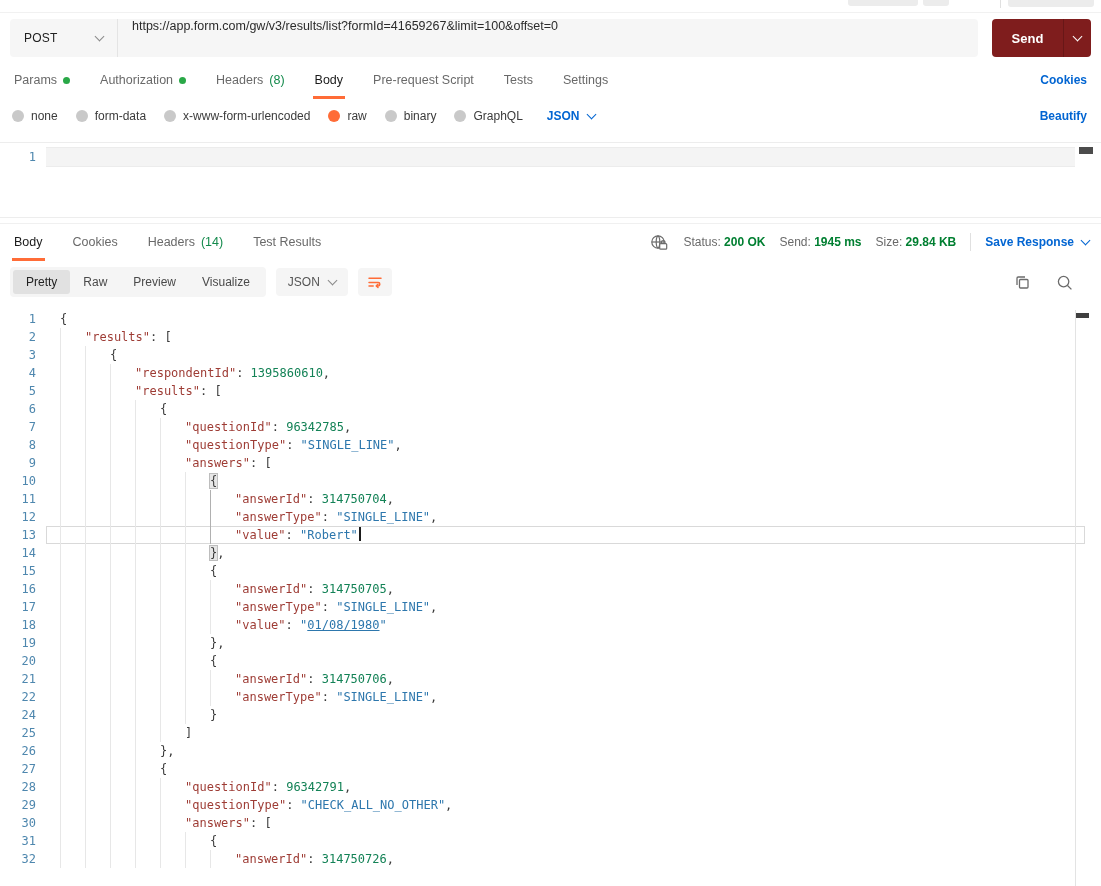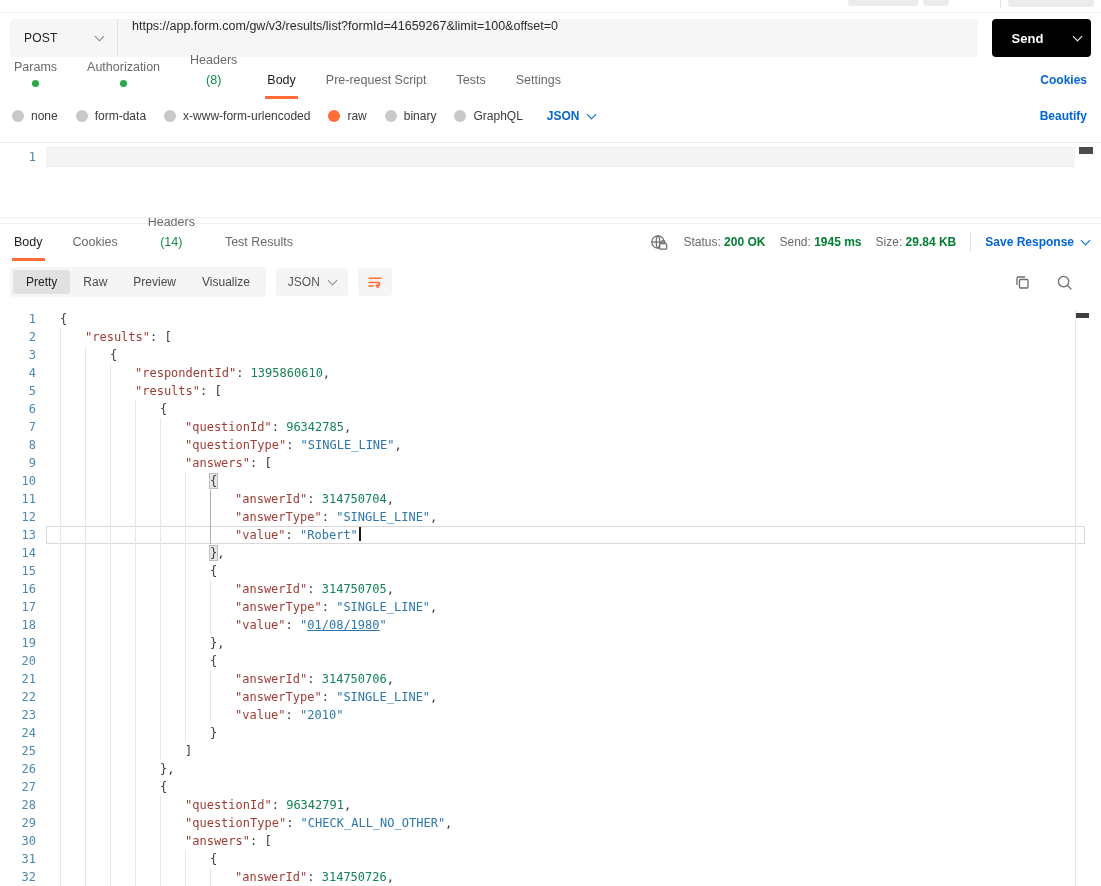--- a/index.html
+++ b/index.html
@@ -18,31 +18,31 @@
   .url-row { display:flex; margin:6px 10px 0; height:38px; }
   .urlbox { display:flex; flex:1; background:#f6f6f6; border-radius:4px; overflow:hidden; }
   .method { width:108px; display:flex; align-items:center; justify-content:space-between;
             padding:0 14px; cursor:pointer; border-right:1px solid #e4e4e4; }
   .method b { font-size:12px; font-weight:400; letter-spacing:.2px; }
   .method .chev { color:#8a8a8a; }
   .urlfield { flex:1; display:flex; align-items:flex-start; }
   .urlfield input { width:100%; border:0; background:transparent; outline:none;
                     font-size:12.5px; color:#2b2b2b; padding:0 14px;
                     font-family:"Liberation Sans", sans-serif; }
-  .sendbtn { width:99px; margin-left:14px; background:#000000; border-radius:4px;
+  .sendbtn { width:99px; margin-left:14px; background:#7f1d1d; border-radius:4px;
              display:flex; color:#fff; cursor:pointer; border:0; }
   .send-main { flex:1; display:flex; align-items:center; justify-content:center;
                font-size:13px; font-weight:700; }
   .send-arrow { width:28px; display:flex; align-items:center; justify-content:center;
                 border-left:1px solid rgba(0,0,0,.18); }
 
   
   .req-tabs { display:flex; align-items:flex-end; height:42px; padding:0 12px; }
   .rtab { display:flex; align-items:center; gap:6px; margin-right:26px; padding:8px 2px 9px;
-          font-size:12.5px; color:#696969; cursor:pointer; border-bottom:3px solid transparent;flex-direction:column; }
+          font-size:12.5px; color:#696969; cursor:pointer; border-bottom:3px solid transparent; }
   .rtab.active { color:#1a1a1a; border-bottom-color:#ff6c37;justify-content:center; }
   .dot { width:7px; height:7px; border-radius:50%; background:#29a847; }
   .cnt { color:#148a4c; }
   .right-link { margin-left:auto; color:#0265d2; font-size:12px; font-weight:600;
                 cursor:pointer; padding:8px 2px 9px; border-bottom:3px solid transparent; }
 
   
   .mode-row { display:flex; align-items:center; height:34px; padding:0 12px; }
   .bmode { display:flex; align-items:center; gap:7px; margin-right:18px;
            font-size:12px; color:#3b3b3b; cursor:pointer; }
@@ -374,24 +374,20 @@
         </div>
         <div class="crow">
           <span class="lnum">21</span>
           <span class="lbody"><span class="ind"></span><span class="ind"></span><span class="ind"></span><span class="ind"></span><span class="ind"></span><span class="ind"></span><span class="ind"></span><span class="tk-k">"answerId"</span><span class="tk-p">: </span><span class="tk-n">314750706</span><span class="tk-p">,</span></span>
         </div>
         <div class="crow">
           <span class="lnum">22</span>
           <span class="lbody"><span class="ind"></span><span class="ind"></span><span class="ind"></span><span class="ind"></span><span class="ind"></span><span class="ind"></span><span class="ind"></span><span class="tk-k">"answerType"</span><span class="tk-p">: </span><span class="tk-s">"SINGLE_LINE"</span><span class="tk-p">,</span></span>
         </div>
         <div class="crow">
-          <span class="lnum">23</span>
-          <span class="lbody"><span class="ind"></span><span class="ind"></span><span class="ind"></span><span class="ind"></span><span class="ind"></span><span class="ind"></span><span class="ind"></span><span class="tk-k">"value"</span><span class="tk-p">: </span><span class="tk-s">"2010"</span></span>
-        </div>
-        <div class="crow">
           <span class="lnum">24</span>
           <span class="lbody"><span class="ind"></span><span class="ind"></span><span class="ind"></span><span class="ind"></span><span class="ind"></span><span class="ind"></span><span class="tk-p">}</span></span>
         </div>
         <div class="crow">
           <span class="lnum">25</span>
           <span class="lbody"><span class="ind"></span><span class="ind"></span><span class="ind"></span><span class="ind"></span><span class="ind"></span><span class="tk-p">]</span></span>
         </div>
         <div class="crow">
           <span class="lnum">26</span>
           <span class="lbody"><span class="ind"></span><span class="ind"></span><span class="ind"></span><span class="ind"></span><span class="tk-p">},</span></span>

